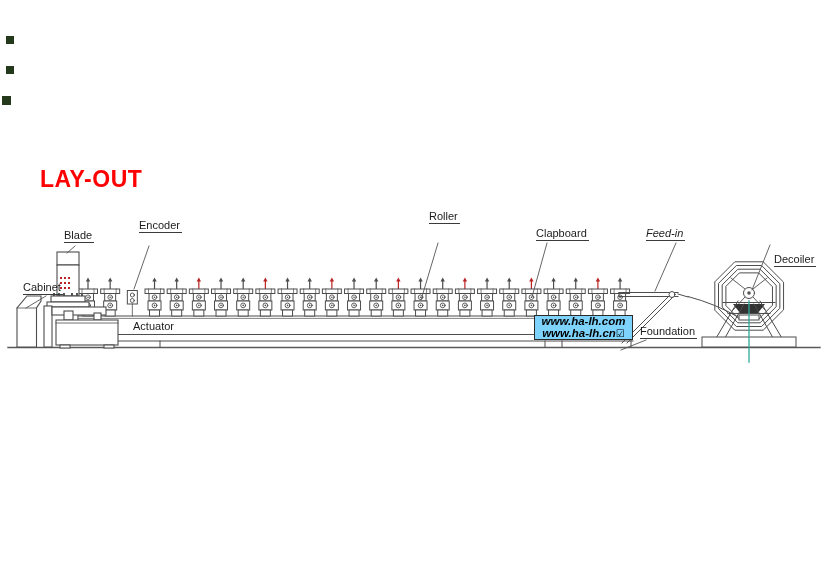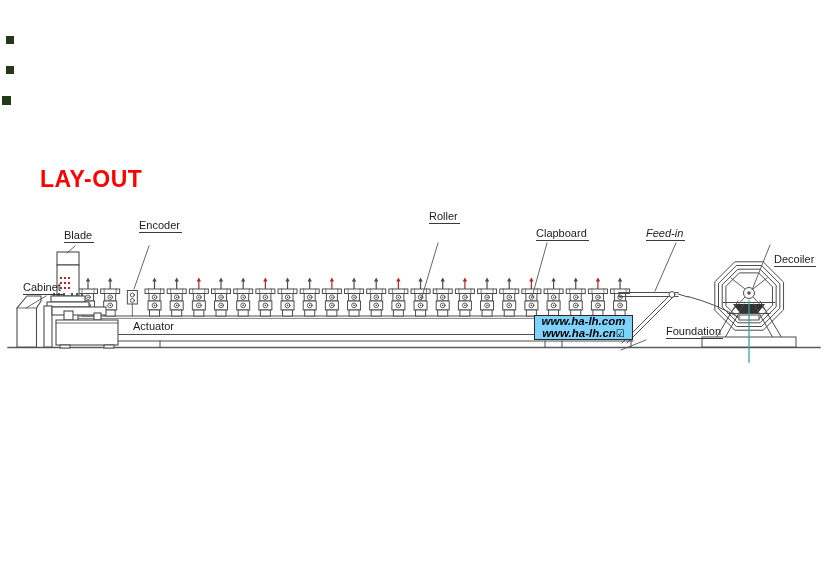--- a/index.html
+++ b/index.html
@@ -497,19 +497,19 @@
   <div id="layout-title">LAY-OUT</div>
 
   <span class="label" style="left:64px;top:229px;">Blade</span>
   <span class="label" style="left:139px;top:219px;">Encoder</span>
   <span class="label" style="left:429px;top:210px;text-align:right;">Roller</span>
   <span class="label" style="left:536px;top:227px;">Clapboard</span>
   <span class="label" style="left:646px;top:227px;font-style:italic;">Feed-in</span>
   <span class="label" style="left:774px;top:229px;margin-top:24px;">Decoiler</span>
   <span class="label" style="left:23px;top:281px;">Cabinet</span>
   <span class="label no-underline" style="left:93px;top:320px;margin-left:40px;">Actuator</span>
-  <span class="label" style="left:640px;top:325px;margin-left:26px;">Foundation</span>
+  <span class="label" style="left:640px;top:325px;">Foundation</span>
 
   <div id="website-box">
     <span class="site">www.ha-lh.com</span>
     <span class="site"><i>www.ha-lh.cn</i><span class="chk">☑</span></span>
   </div>
 </div>
 
 </body></html>

